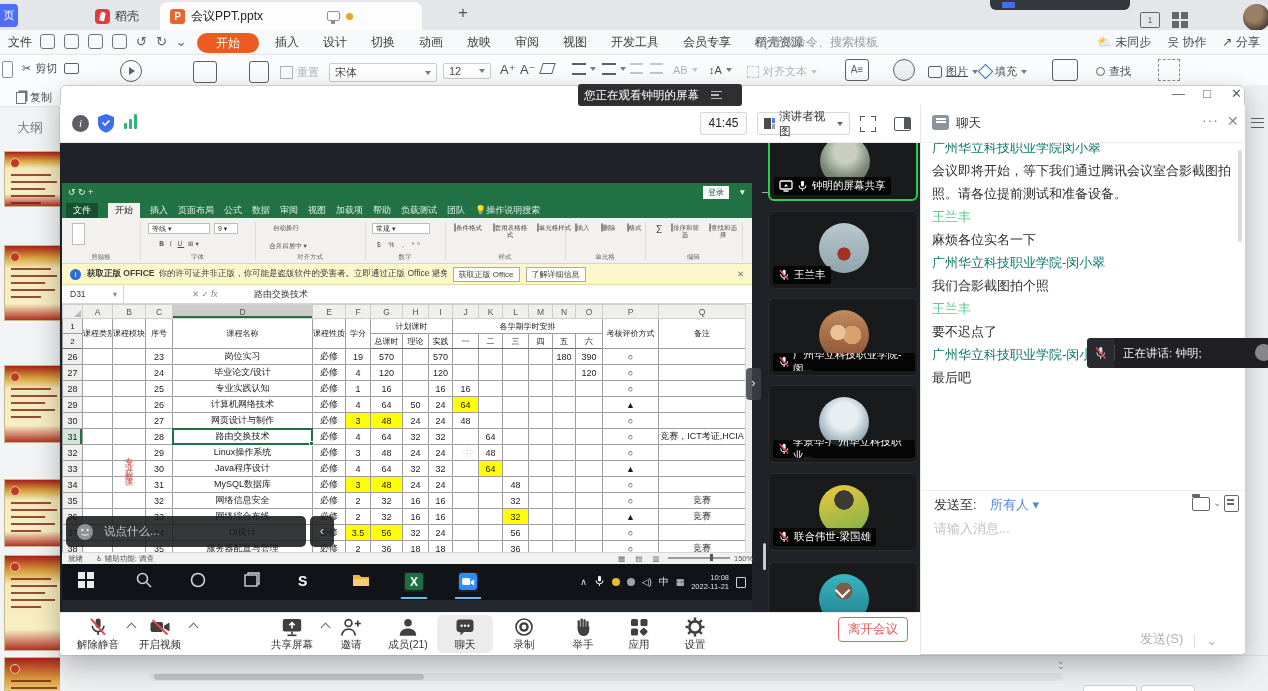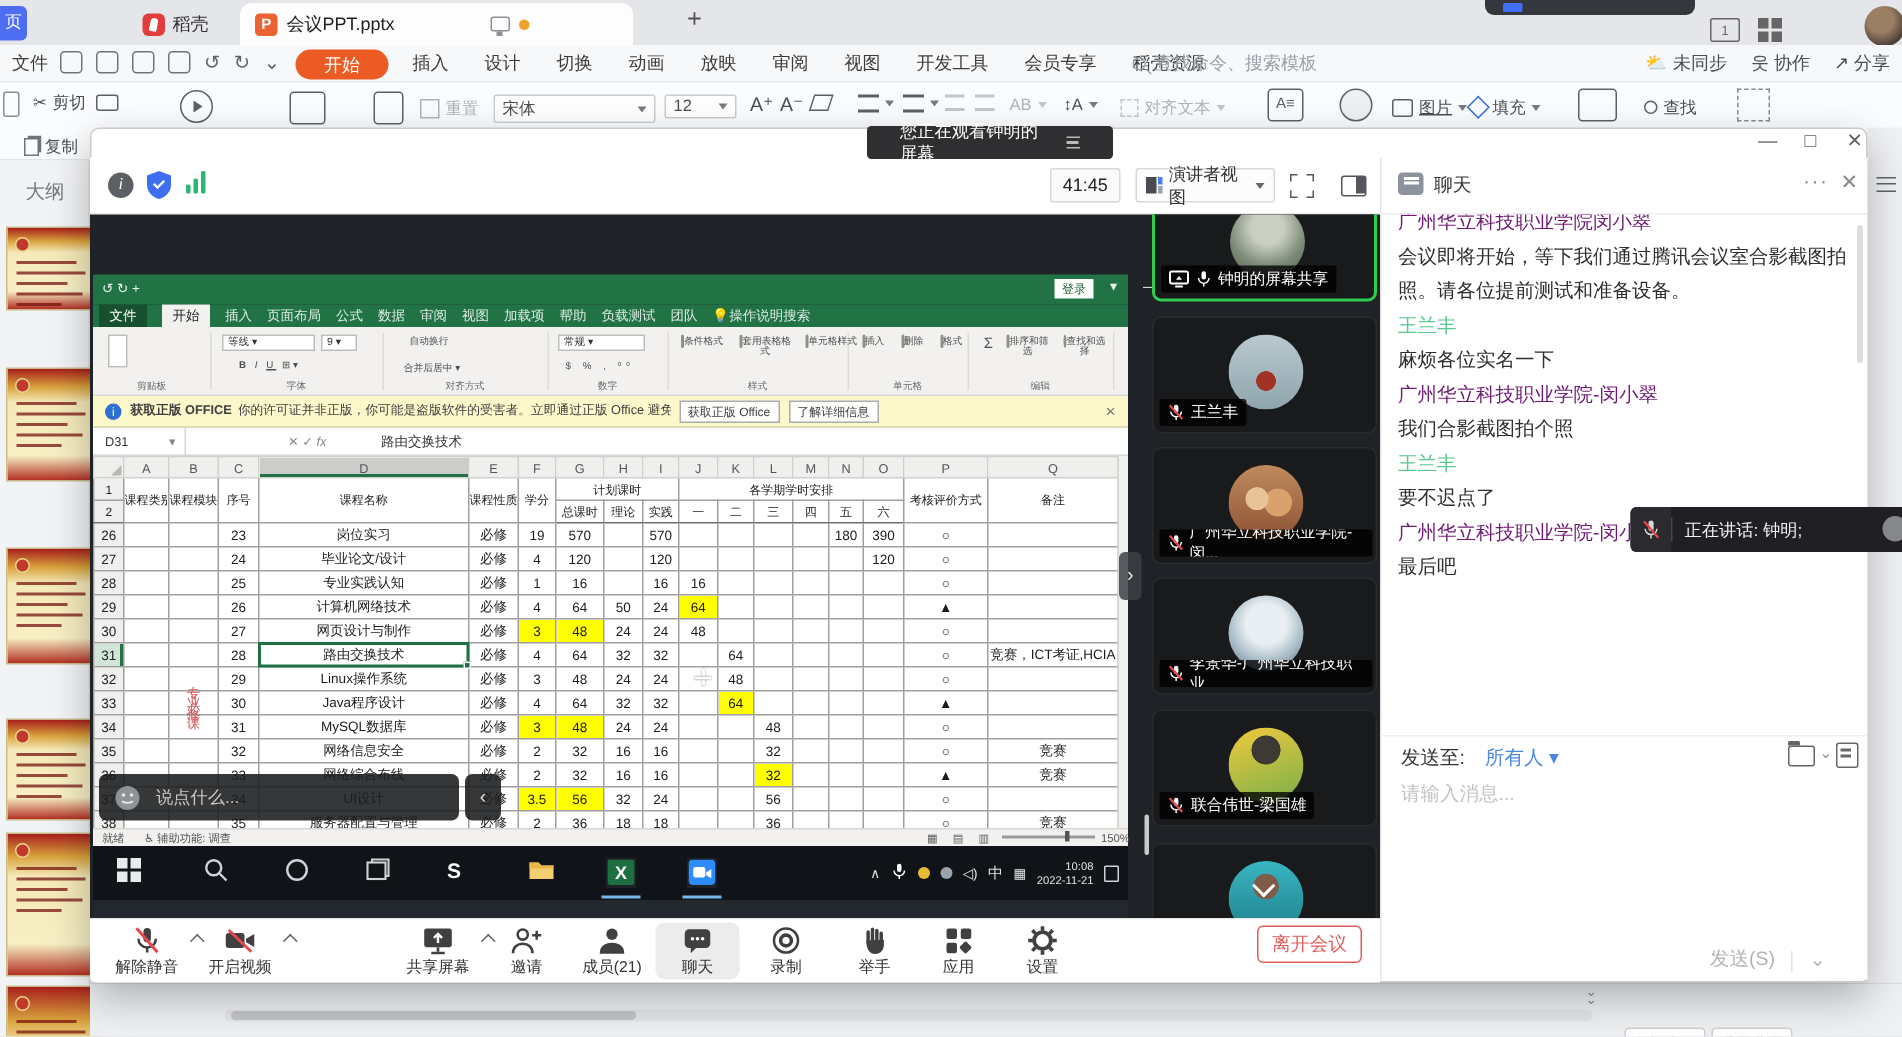--- a/index.html
+++ b/index.html
@@ -125,40 +125,40 @@
   .g4{background:radial-gradient(circle at 50% 38%,#e8eef1 0 34%,#a9bcc7 62%,#55656f);}
   .g5{background:radial-gradient(circle at 50% 30%,#3d3a35 0 22%,transparent 23%),linear-gradient(160deg,#f0c93c,#79b04a);}
   .g6{background:radial-gradient(circle at 50% 34%,#7e5c47 0 20%,transparent 21%),linear-gradient(#39b5c2,#1f7f8a);}
   .chev-dn{position:absolute;left:68px;top:22px;width:11px;height:11px;border-left:2.2px solid #fff;border-bottom:2.2px solid #fff;transform:rotate(-45deg);}
   
   .chatp{position:absolute;left:920px;top:105px;width:325px;height:548px;background:#fff;border-left:1px solid #e4e5e7;}
   .chat-head{position:absolute;left:920px;top:105px;width:325px;height:38px;border-bottom:1px solid #ededee;}
   .chat-ico{position:absolute;left:932px;top:115px;width:17px;height:15px;background:#8d939c;border-radius:3px;}
   .chat-ico:after{content:"";position:absolute;left:3.5px;top:6px;width:10px;height:2px;background:#fff;box-shadow:0 -3px 0 #fff;}
   .msgs{position:absolute;left:932px;top:143px;width:302px;height:345px;overflow:hidden;font-size:13px;line-height:23px;color:#2e2e2e;}
-  .mname-blue{color:#701a75;}
+  .mname-blue{color:#0f766e;}
   .mname-green{color:#5bc88f;}
   .mtime{text-align:center;color:#b9b9b9;font-size:12px;height:22px;line-height:22px;}
   .chat-scroll{position:absolute;left:1238px;top:150px;width:4px;height:92px;background:#dcdcdc;border-radius:2px;}
   .sendrow{position:absolute;left:920px;top:490px;width:325px;height:28px;border-top:1px solid #efefef;font-size:13px;}
   .foldico{position:absolute;left:1192px;top:497px;width:18px;height:14px;border:1.5px solid #666;border-radius:2px;}
   .foldico:before{content:"";position:absolute;left:-1px;top:-4px;width:8px;height:3px;background:#666;border-radius:1px 1px 0 0;}
   .annico{position:absolute;left:1224px;top:495px;width:15px;height:17px;border:1.5px solid #666;border-radius:2px;}
   .annico:after{content:"";position:absolute;left:2px;top:3px;width:7px;height:1.5px;background:#666;box-shadow:0 4px 0 #666;}
   .sendbtn{position:absolute;left:1140px;top:630px;color:#b3b3b3;font-size:13px;display:flex;gap:11px;align-items:flex-end;}
   .sdiv{width:1px;height:14px;background:#e0e0e0;}
   
   .mtoolbar{position:absolute;left:60px;top:612px;width:860px;height:43px;background:#fff;border-top:1px solid #e8e8e8;border-radius:0 0 0 4px;}
   .mctl{position:absolute;top:615px;width:56px;height:38px;text-align:center;font-size:10.5px;color:#333;}
   .mctl.on{background:#ececec;border-radius:6px;}
   .mctl svg{display:block;margin:1px auto 0;}
   .ctl-caret{position:absolute;top:624px;width:7px;height:7px;border-top:1.6px solid #666;border-left:1.6px solid #666;transform:rotate(45deg);}
   .leavebtn{position:absolute;left:838px;top:617px;width:70px;height:25px;border:1px solid #e35d5b;color:#e35d5b;border-radius:4px;background:#fff;font-size:12.5px;text-align:center;line-height:23px;}
   
-  .banner{position:absolute;left:578px;top:84px;width:164px;height:22px;background:#2f2f31;border-radius:3px;color:#fff;font-size:11.5px;display:flex;align-items:center;gap:12px;padding:0 22px;}
+  .banner{position:absolute;left:578px;top:84px;width:164px;height:22px;background:#2f2f31;border-radius:3px;color:#fff;font-size:11.5px;display:flex;align-items:center;gap:12px;padding:0 6px;}
   .banner .bico{width:11px;height:8px;border-top:1.4px solid #b9b9b9;border-bottom:1.4px solid #b9b9b9;position:relative;}
   .banner .bico:after{content:"";position:absolute;left:0;top:2.2px;width:8px;height:1.4px;background:#b9b9b9;}
   .toast{position:absolute;left:1087px;top:338px;width:192px;height:30px;background:#202024;border-radius:4px;display:flex;align-items:center;color:#f0f0f0;font-size:11.5px;}
   .toast .tico{width:27px;height:30px;background:#2a2a2f;border-radius:4px 0 0 4px;display:flex;align-items:center;justify-content:center;}
   .toast .tdiv{width:1px;height:16px;background:#45454a;margin-right:8px;}
   .toast .tcirc{position:absolute;left:168px;top:6px;width:17px;height:17px;border-radius:50%;background:#85878b;}
   .fsico{position:absolute;width:16px;height:16px;}
   .fsico i{position:absolute;width:5px;height:5px;border:1.8px solid #54575c;}
   .panelico{position:absolute;width:17px;height:14px;border:1.6px solid #54575c;border-radius:2px;}
   .panelico:after{content:"";position:absolute;right:0;top:0;width:6px;height:11px;background:#54575c;}

